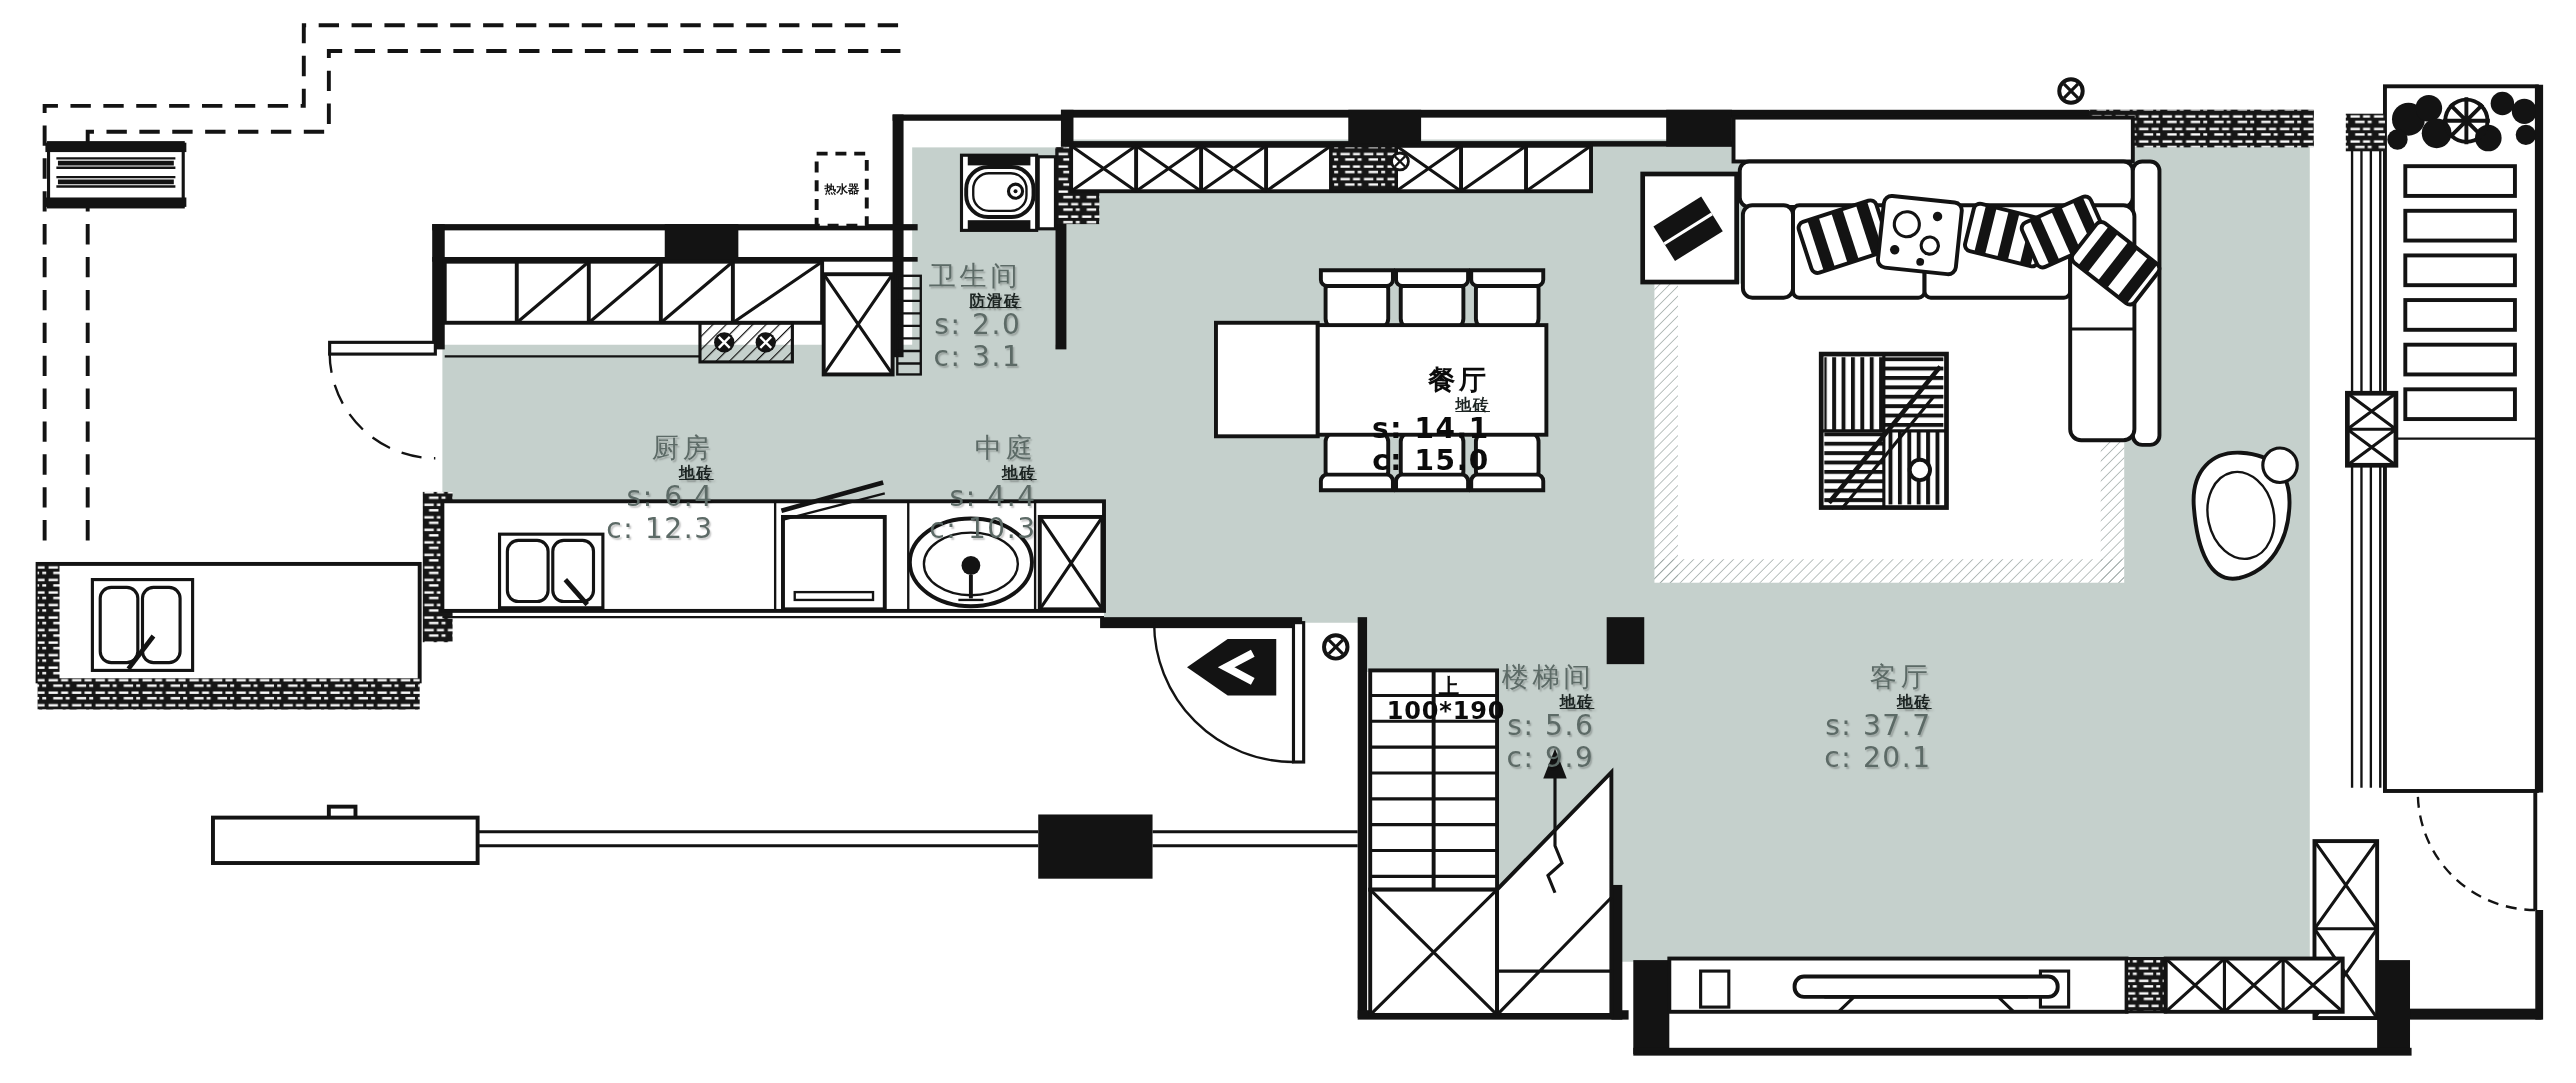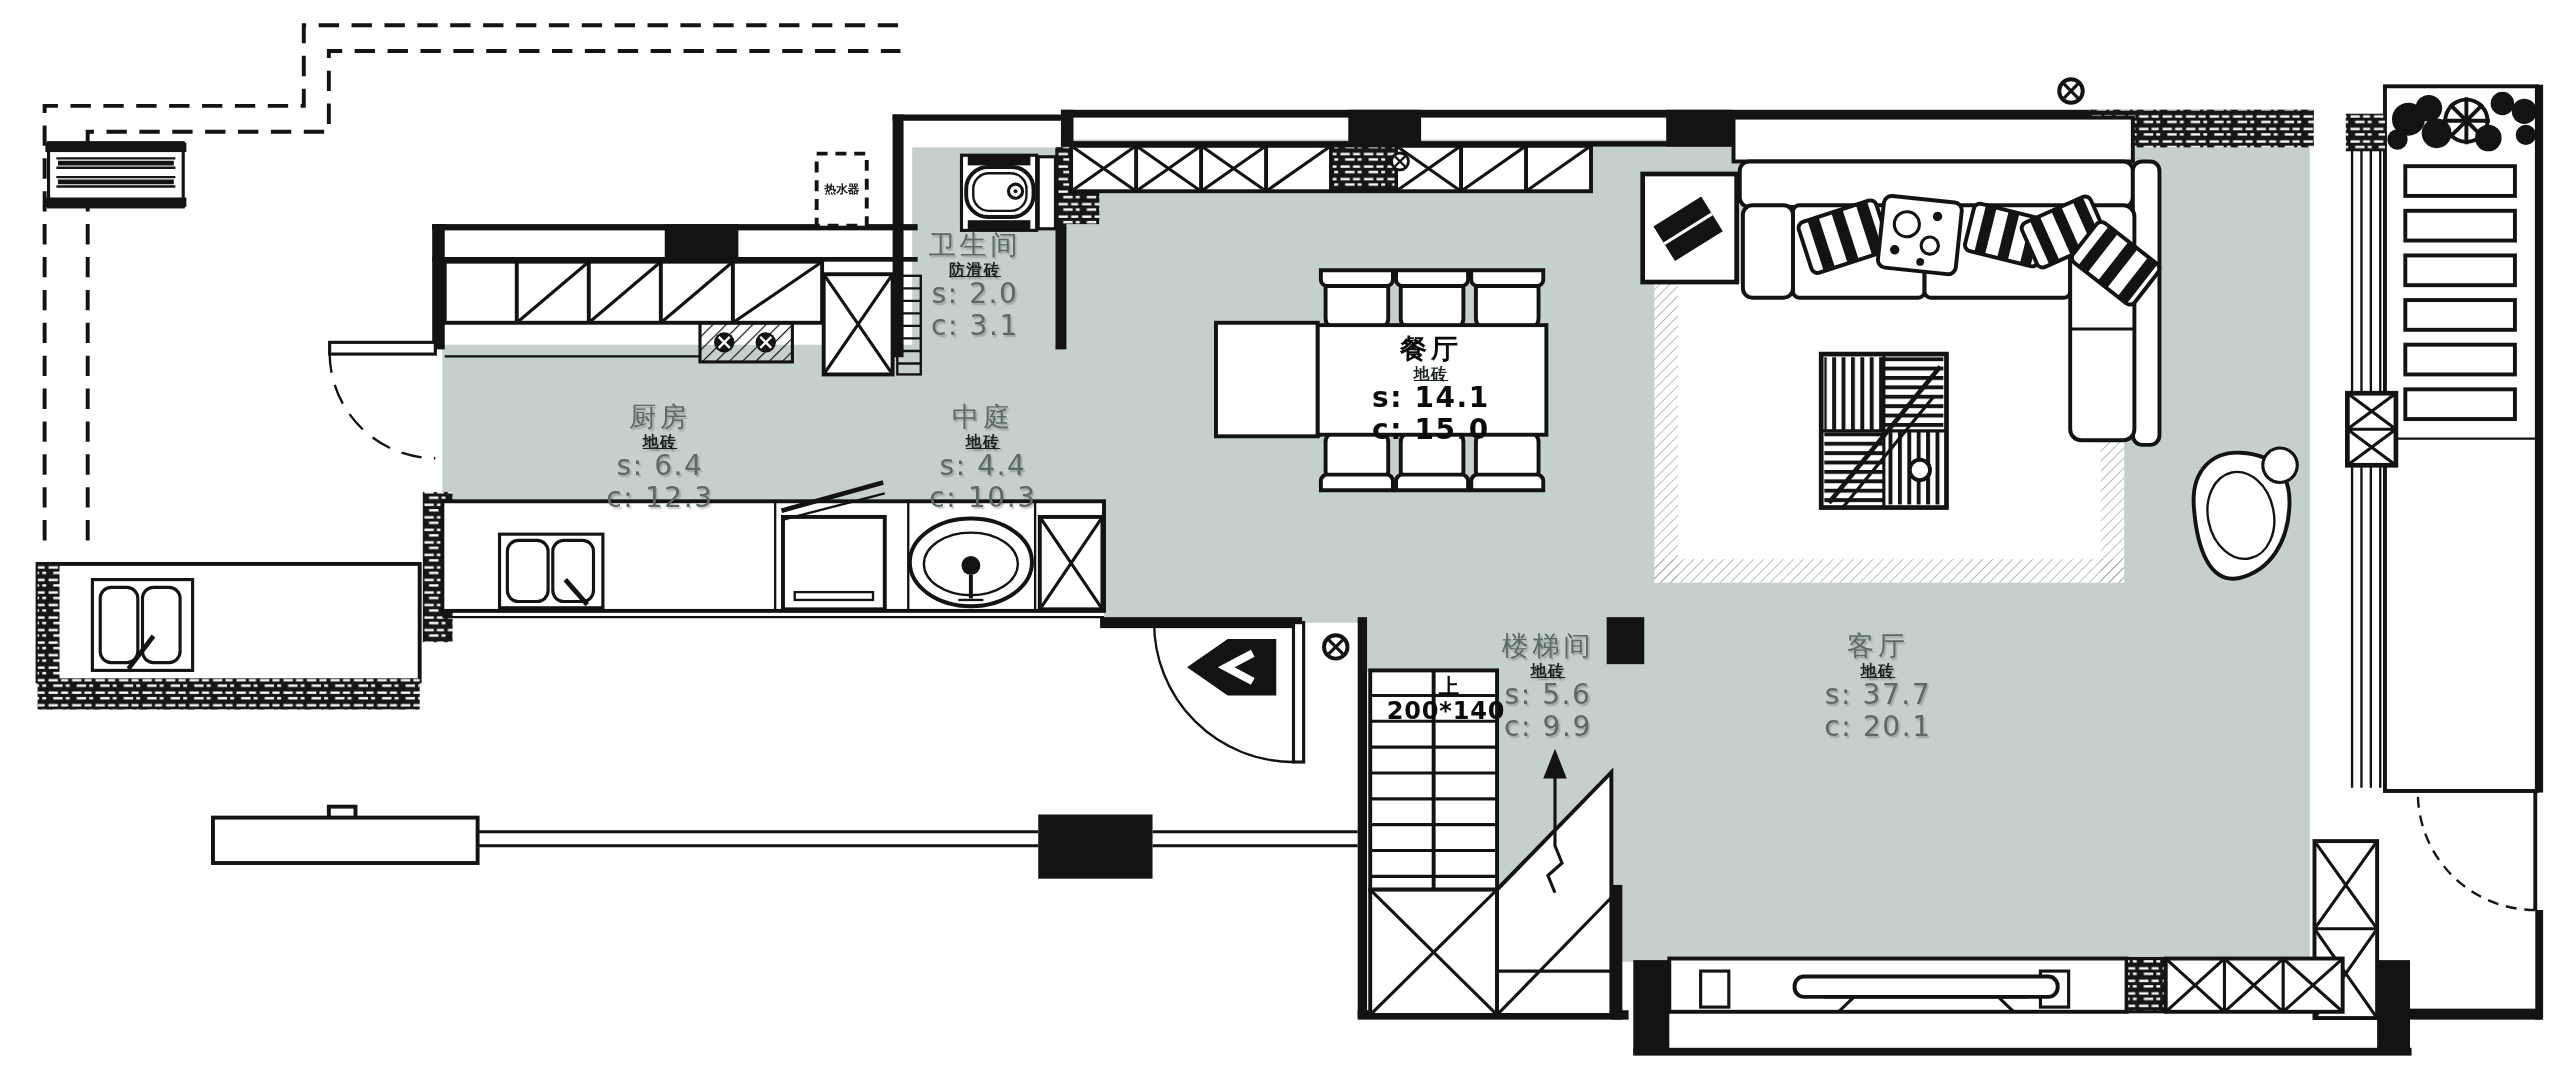--- a/index.html
+++ b/index.html
@@ -11,22 +11,22 @@
   .w4{fill:#fff;stroke:#131313;stroke-width:4;}
   .w6{fill:#fff;stroke:#131313;stroke-width:6;}
   .k{fill:#131313;stroke:none;}
   .ln{stroke:#131313;stroke-width:5;fill:none;}
   .ln3{stroke:#131313;stroke-width:3;fill:none;}
   .ln4{stroke:#131313;stroke-width:4;fill:none;}
   .ln6{stroke:#131313;stroke-width:6;fill:none;}
   .dash{stroke-dasharray:26 16;}
   .dash2{stroke-dasharray:14 10;}
   
-  .room-label{position:absolute;transform:translateX(-50%);text-align:center;
-      color:#5c6a66;line-height:1.13;text-shadow:1.6px 1.6px 1.6px rgba(0,0,0,0.22);z-index:5;}
+  .room-label{position:absolute;transform:translateX(-50%);text-align:right;
+      color:#5c6a66;line-height:1.13;text-shadow:1.6px 1.6px 1.6px rgba(0,0,0,0.22);z-index:5;margin-top:31px;}
   .room-label .rname{font-size:27px;letter-spacing:3.9px;}
   .room-label .rmat{font-size:15.7px;font-weight:bold;color:#1c2422;letter-spacing:1.6px;text-decoration:underline;}
   .room-label .rs,.room-label .rc{font-size:28px;letter-spacing:1.6px;}
   .room-label.dark{color:#0b0b0b;text-shadow:none;}
   .room-label.dark .rname,.room-label.dark .rs,.room-label.dark .rc{font-weight:bold;color:#0b0b0b;}
   .stair-note{position:absolute;transform:translateX(-50%);color:#0b0b0b;font-weight:bold;z-index:5;}
   .stair-up{font-size:20.4px;}
   .stair-dim{font-size:24px;letter-spacing:0.8px;}
   .appliance-label{position:absolute;transform:translate(-50%,-50%);font-size:11.7px;
       font-weight:bold;color:#111;z-index:5;}
@@ -411,18 +411,18 @@
 </div>
 
 <div class="room-label" style="left:1878px;top:631px;">
   <div class="rname">客厅</div>
   <div class="rmat">地砖</div>
   <div class="rs">s: 37.7</div>
   <div class="rc">c: 20.1</div>
 </div>
 
 <div class="stair-note stair-up" style="left:1449px;top:672px;">上</div>
-<div class="stair-note stair-dim" style="left:1446px;top:697px;">200*140</div>
+<div class="stair-note stair-dim" style="left:1446px;top:697px;">100*190</div>
 
 <div class="appliance-label" style="left:842px;top:189px;">热水器</div>
 
 </div>
 
 
 </body></html>

